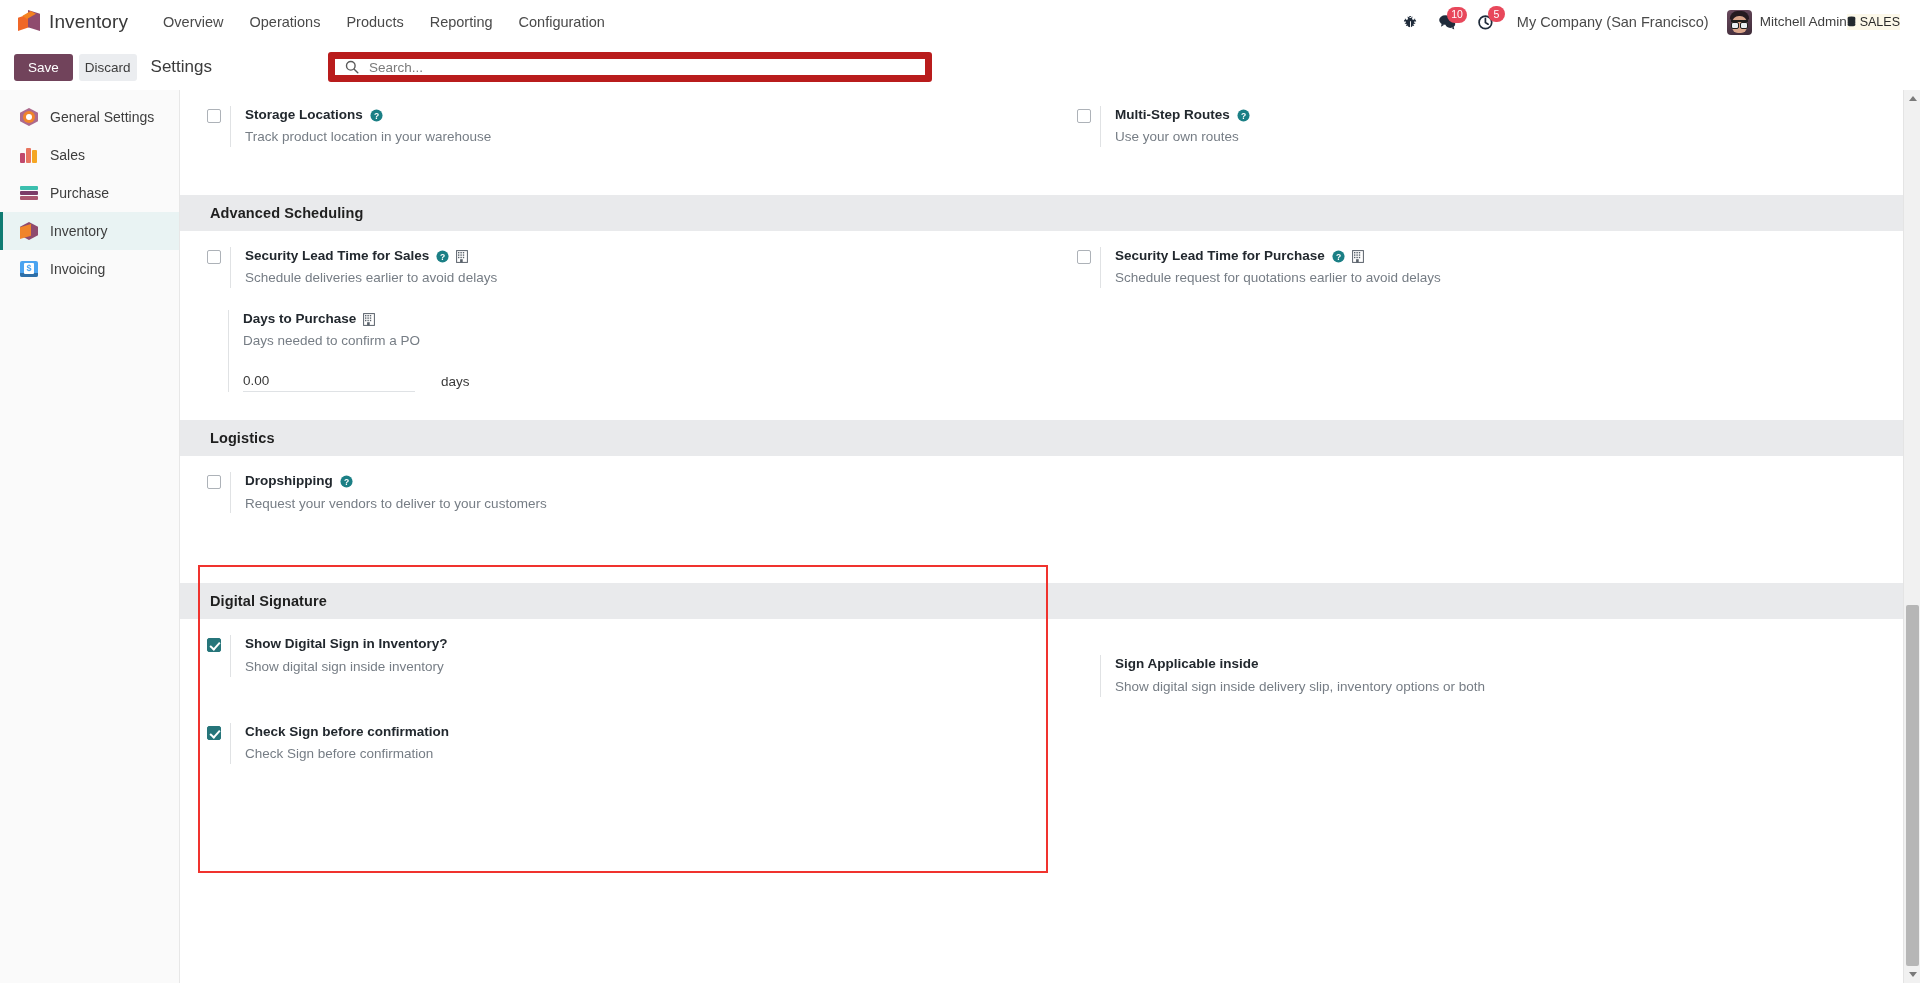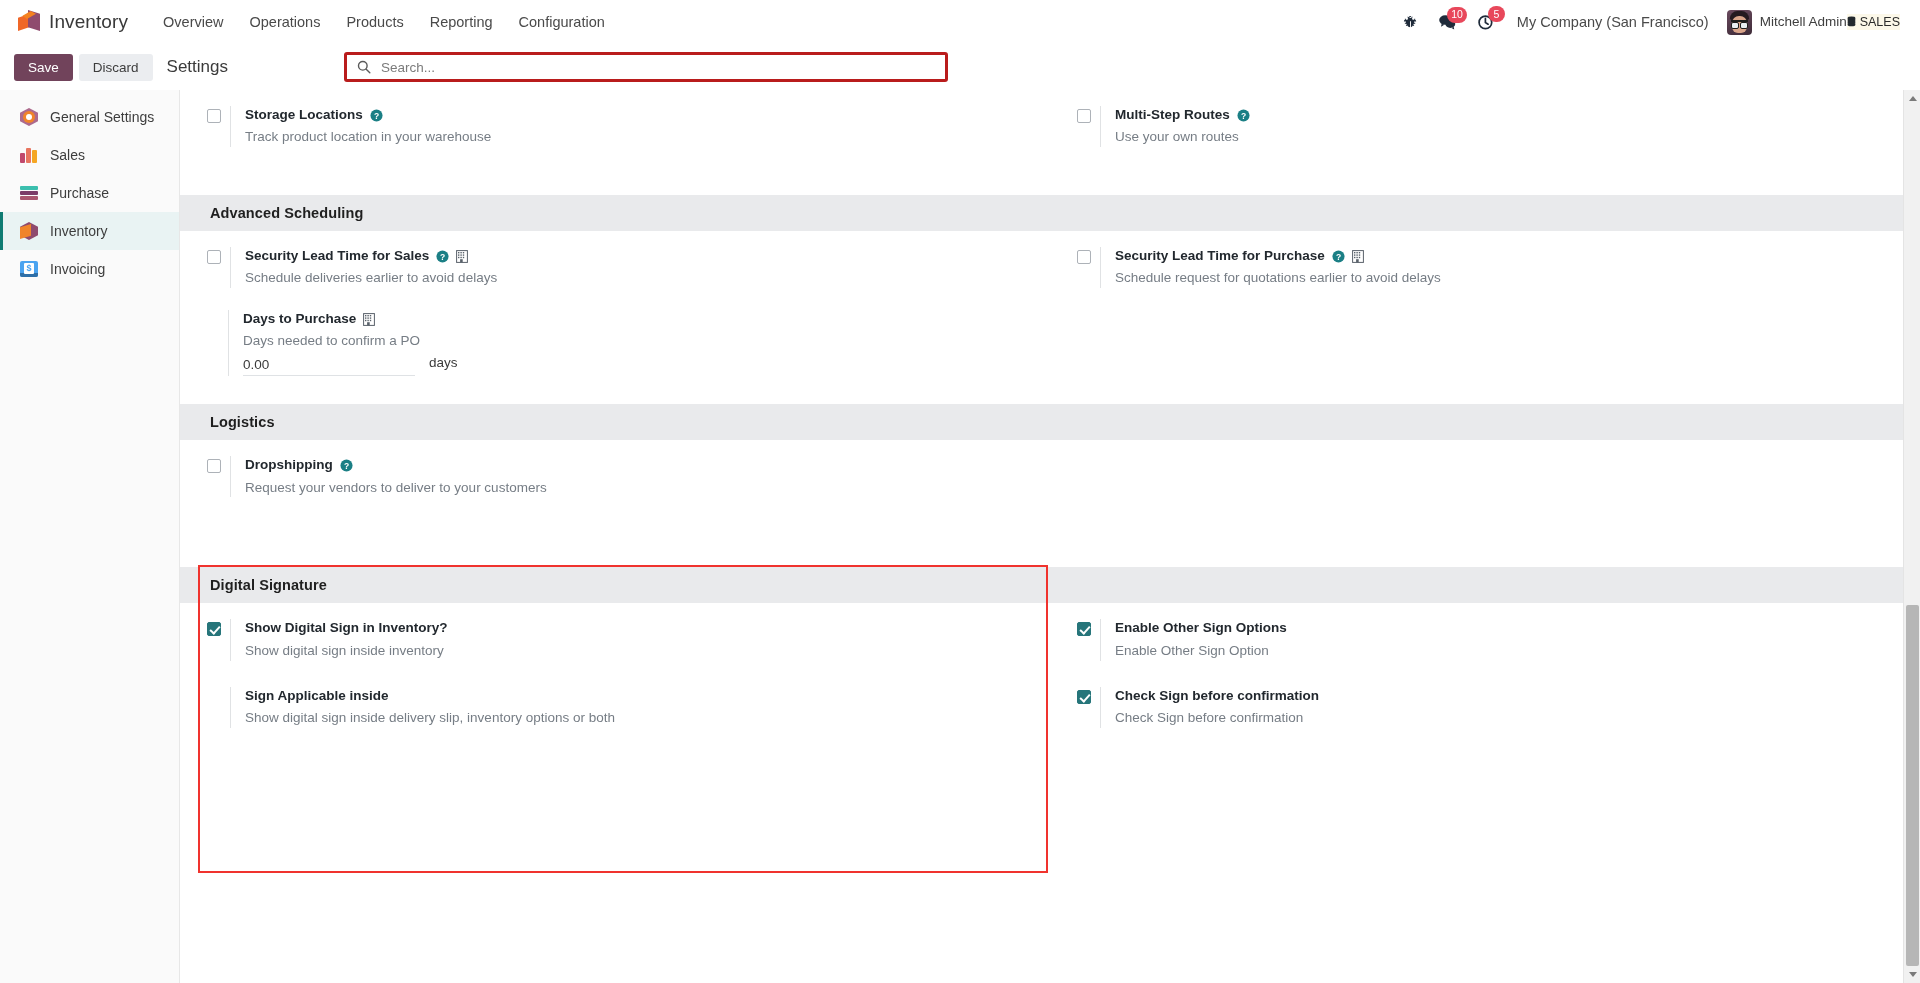--- a/index.html
+++ b/index.html
@@ -122,30 +122,30 @@
   }
   .btn-save {
     background: #71435b; color: #ffffff;
     border: none; border-radius: 3px;
     font-size: 13.5px; padding: 6px 14px;
     cursor: pointer; font-family: inherit;
   }
   .btn-discard {
     background: #ebedf0; color: #3c3c3c;
     border: none; border-radius: 3px;
-    font-size: 13.5px; padding: 6px 14px;
+    font-size: 13.5px; padding: 6px 6px;
     margin-left: 6px; cursor: pointer; font-family: inherit;
   }
   .cp-title {
     font-size: 17px; color: #3b3b3b; margin-left: 14px; white-space: nowrap;
   }
   .searchbox {
     width: 604px; height: 30px;
     margin-left: 116px;
-    border: 3px solid #b91c1c; border-radius: 3px;
+    border: 7px solid #b91c1c; border-radius: 3px;
     background: #fff;
     display: flex; align-items: center; gap: 8px;
     padding: 0 10px;
     cursor: text;
   }
   .searchbox .s-icon { flex: none; display: flex; }
   .searchbox input {
     border: none; outline: none; font-size: 13.5px; color: #414141;
     width: 100%; background: transparent; font-family: inherit;
   }
@@ -274,22 +274,22 @@
     line-height: 1.35;
   }
   .s-desc {
     font-size: 13.5px; color: #767d85;
     margin-top: 4px; line-height: 1.4;
   }
   .help-ico { flex: none; display: inline-flex; cursor: pointer; }
   .ext-ico { flex: none; display: inline-flex; cursor: pointer; }
 
   .num-row {
-    display: flex; align-items: flex-start; gap: 0;
-    margin-top: 4px;
+    display: flex; align-items: center; gap: 12px;
+    margin-top: 20px;
   }
   .num-input {
     width: 172px;
     border: none; border-bottom: 1px solid #dfe2e5;
     font-size: 13.5px; color: #3a3a3a;
     padding: 2px 0 3px 0;
     outline: none; background: transparent; font-family: inherit;
   }
   .num-unit {
     font-size: 13.5px; color: #3a3a3a;
@@ -665,31 +665,20 @@
                 <span class="cbx checked"></span>
               </div>
             <div class="txt-slot">
               <div class="s-label">
                 <span>Show Digital Sign in Inventory?</span>
               </div>
               <div class="s-desc">Show digital sign inside inventory</div>
             </div>
           </div>
 
-          <div class="setting-col">
-            <div class="cb-slot">
-                <span class="cbx checked"></span>
-              </div>
-            <div class="txt-slot">
-              <div class="s-label">
-                <span>Enable Other Sign Options</span>
-              </div>
-              <div class="s-desc">Enable Other Sign Option</div>
-            </div>
-          </div>
 
           <div class="setting-col" style="margin-top:20px;">
             <div class="cb-slot"></div>
             <div class="txt-slot">
               <div class="s-label">
                 <span>Sign Applicable inside</span>
               </div>
               <div class="s-desc">Show digital sign inside delivery slip, inventory options or both</div>
 
             </div>

